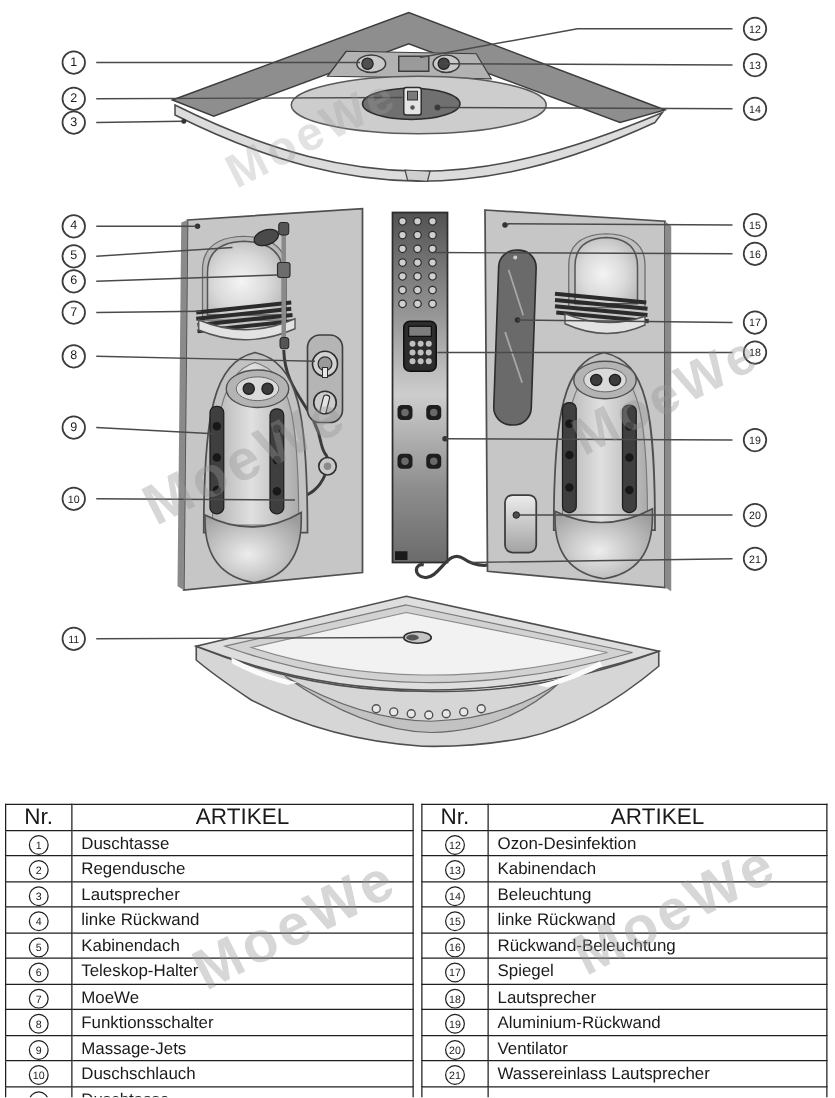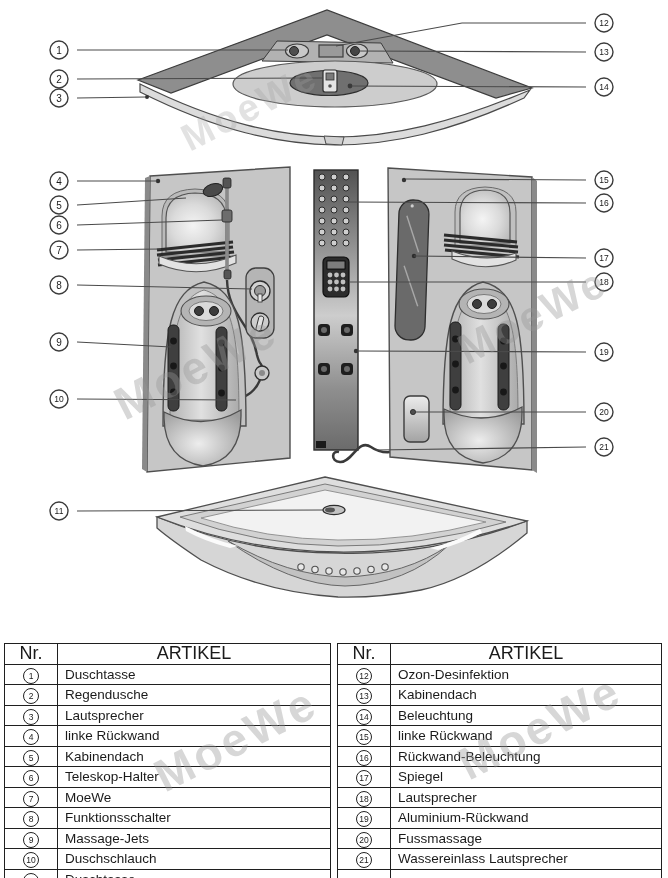--- a/index.html
+++ b/index.html
@@ -442,21 +442,21 @@
         <tr>
           <td class="nr"><span class="badge">18</span></td>
           <td class="art">Lautsprecher</td>
         </tr>
         <tr>
           <td class="nr"><span class="badge">19</span></td>
           <td class="art">Aluminium-Rückwand</td>
         </tr>
         <tr>
           <td class="nr"><span class="badge">20</span></td>
-          <td class="art">Fussmassage</td>
+          <td class="art">Ventilator</td>
         </tr>
         <tr>
           <td class="nr"><span class="badge">21</span></td>
           <td class="art">Wassereinlass Lautsprecher</td>
         </tr>
         <tr>
           <td class="nr"></td>
           <td class="art"></td>
         </tr>
       </tbody>

